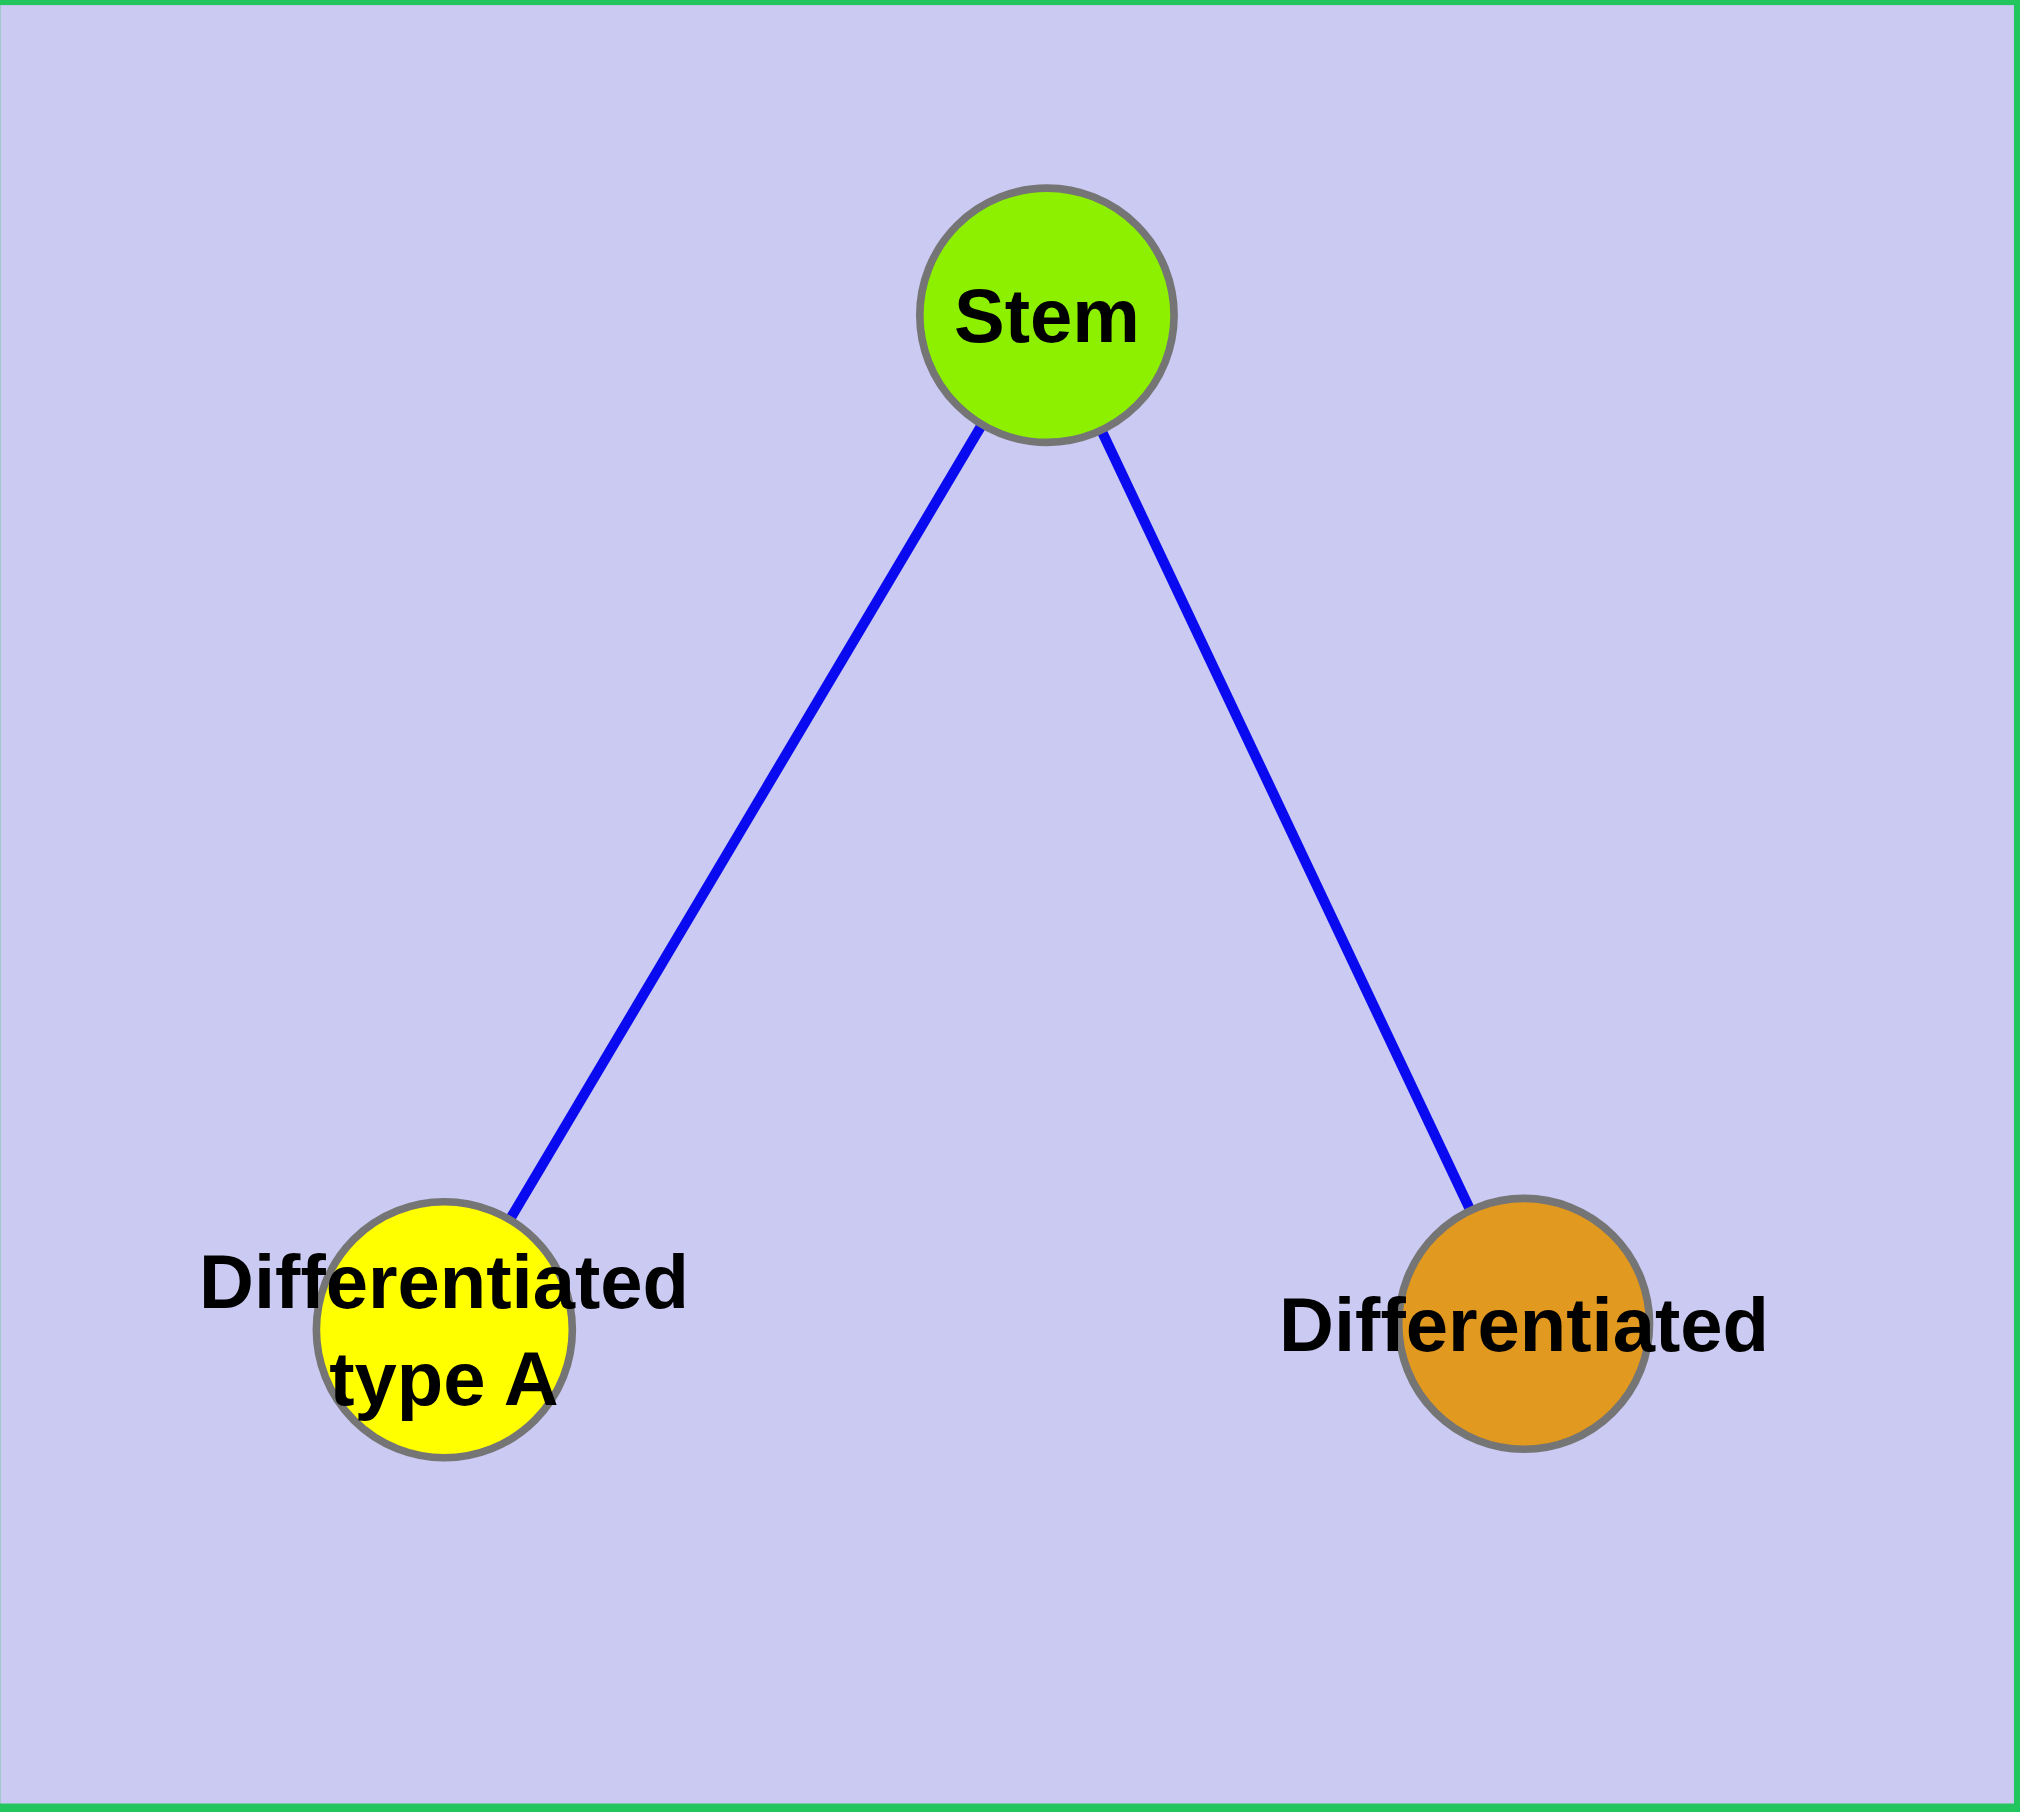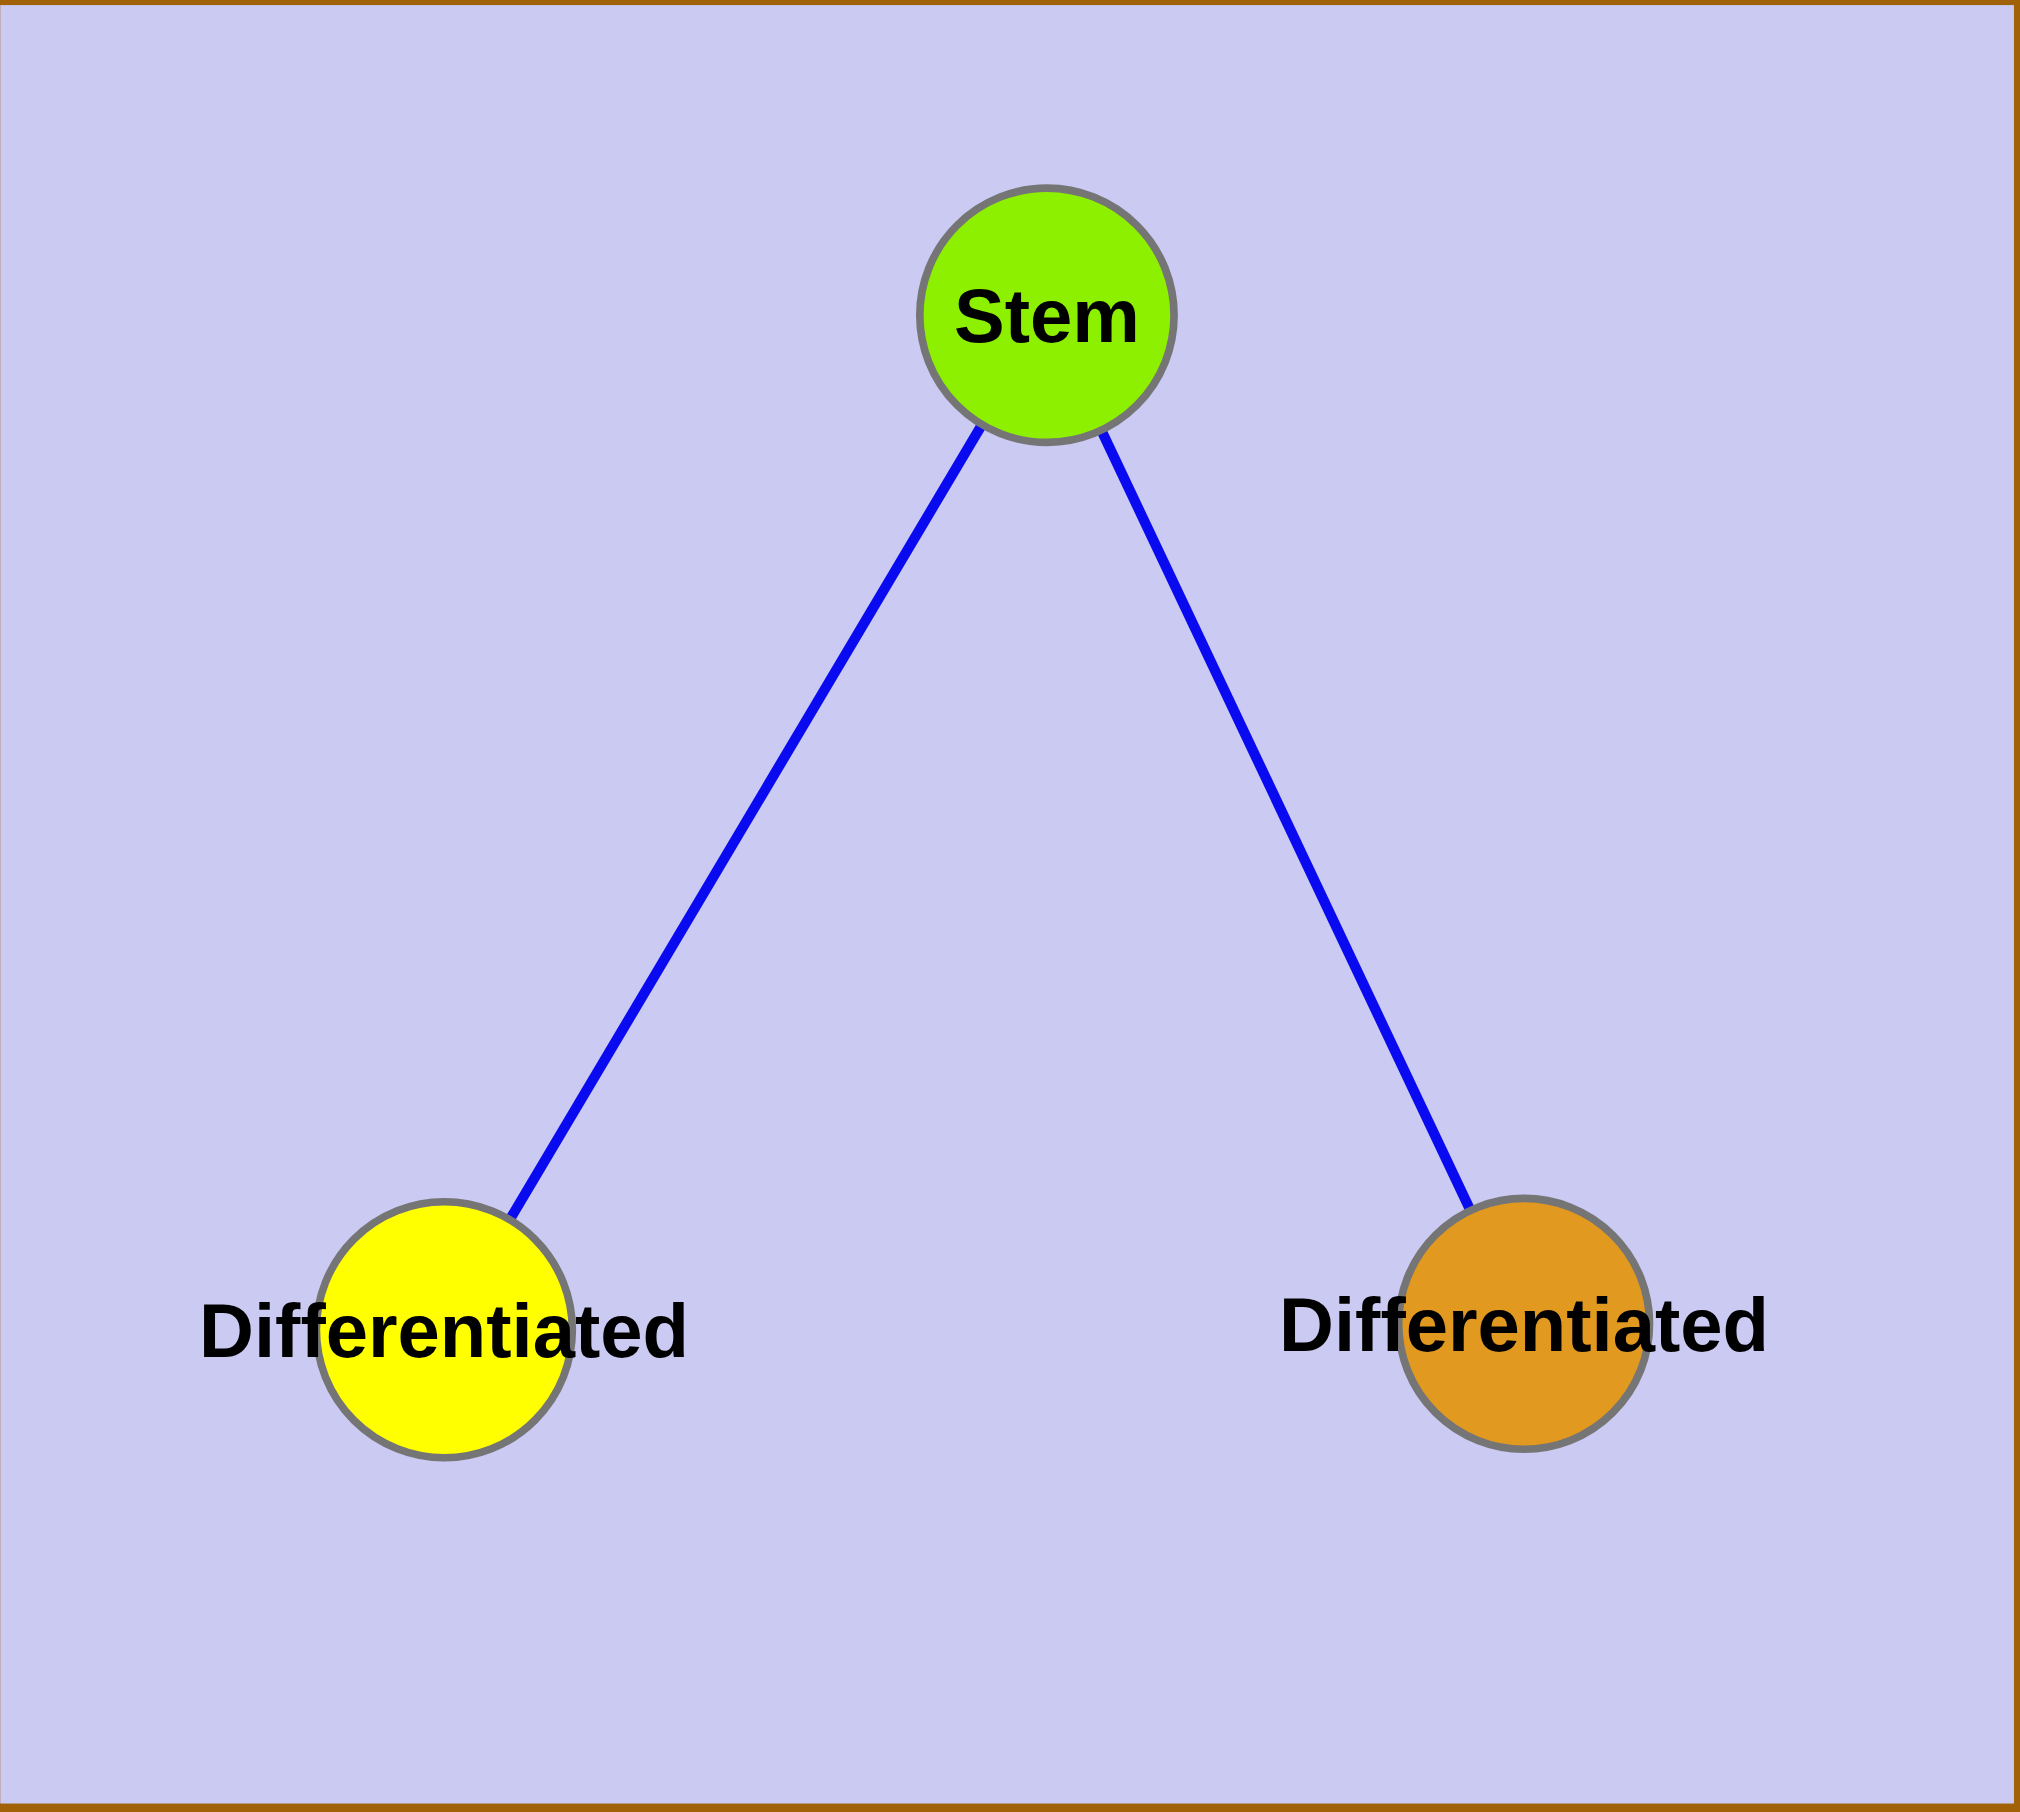--- a/index.html
+++ b/index.html
@@ -8,21 +8,21 @@
     background: #ffffff;
     width: 2021px;
     height: 1812px;
     font-family: "Liberation Sans", sans-serif;
   }
   .page {
     position: relative;
     width: 2021px;
     height: 1812px;
     overflow: hidden;
-    background: #a16207;
+    background: #22c55e;
   }
   #graph-svg {
     position: absolute;
     left: 0;
     top: 0;
     width: 2021px;
     height: 1812px;
     display: block;
   }
   .node-label {
@@ -49,19 +49,20 @@
       <circle cx="1235" cy="372" r="150" fill="#8CF000" stroke="#757575" stroke-width="9"></circle>
       <circle cx="524" cy="1569" r="151" fill="#FFFF00" stroke="#757575" stroke-width="9"></circle>
       <circle cx="1798" cy="1562" r="148" fill="#E2991F" stroke="#757575" stroke-width="9"></circle>
     </svg>
   <div id="labels">
       <div class="node-label" style="left: 1047px; top: 315px; color: rgb(0, 0, 0);">
         <div>Stem</div>
       </div>
       <div class="node-label" style="left: 444px; top: 1330px; color: rgb(0, 0, 0);">
         <div>Differentiated</div>
+        <div>type A</div>
       </div>
       <div class="node-label" style="left: 1524px; top: 1324px; color: rgb(0, 0, 0);">
         <div>Differentiated</div>
       </div>
     </div>
 </div>
 
 
 </body></html>

